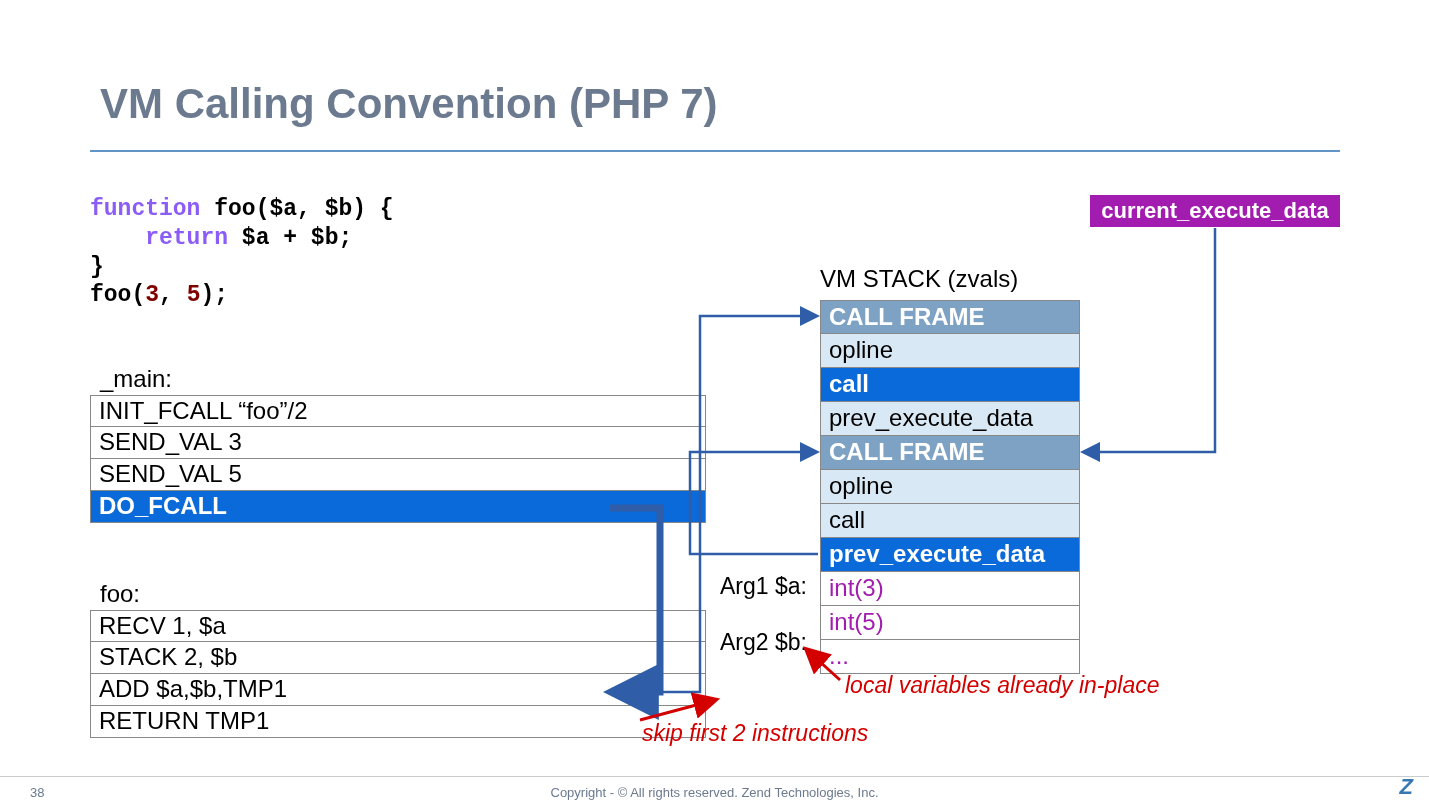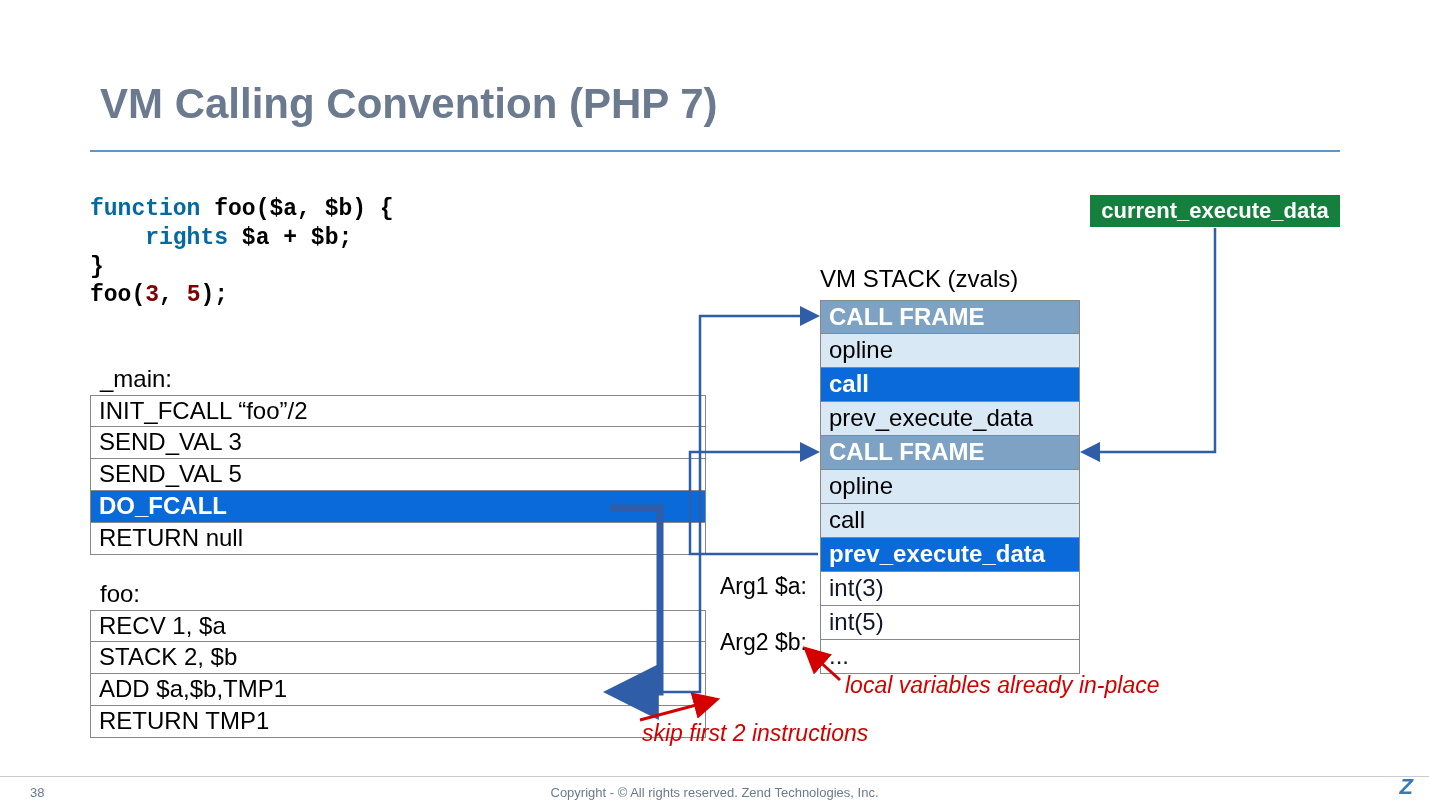--- a/index.html
+++ b/index.html
@@ -29,21 +29,21 @@
   .code {
     position: absolute;
     left: 90px;
     top: 195px;
     font-family: "Courier New", monospace;
     font-size: 23px;
     font-weight: bold;
     line-height: 1.25;
     white-space: pre;
   }
-  .kw { color: #0369a1; margin-top: 44px; }
+  .kw { color: #8b5cf6; margin-top: 44px; }
   .num { color: #800000; }
   .blk { color: #000; }
   .label {
     position: absolute;
     font-size: 24px;
     color: #000;
   }
   .label-main { left: 100px; top: 365px; }
   .label-foo { left: 100px; top: 580px; }
   .opcode-table {
@@ -81,21 +81,21 @@
     border: 1px solid #888;
     padding: 1px 8px;
     font-size: 24px;
     height: 34px;
     line-height: 30px;
   }
   .stack-row + .stack-row { border-top: none; }
   .sr-frame { background: #7ea2c4; color: #fff; font-weight: bold; }
   .sr-light  { background: #d9e8f5; color: #000; }
   .sr-blue   { background: #0b6ad9; color: #fff; font-weight: bold; }
-  .sr-white  { background: #fff; color: #0f172a; }
+  .sr-white  { background: #fff; color: #a21caf; }
   .arglabel {
     position: absolute;
     font-size: 23px;
     color: #000;
   }
   .arg1 { left: 720px; top: 573px; }
   .arg2 { left: 720px; top: 629px; }
   .callout {
     position: absolute;
     font-size: 23px;
@@ -103,21 +103,21 @@
     color: #d40000;
   }
   .callout1 { left: 845px; top: 672px; }
   .callout2 { left: 642px; top: 720px; }
   .ced-box {
     position: absolute;
     left: 1090px;
     top: 195px;
     width: 250px;
     height: 32px;
-    background: #15803d;
+    background: #a21caf;
     color: #fff;
     font-weight: bold;
     font-size: 22px;
     text-align: center;
     line-height: 32px;
   }
   .footer {
     position: absolute;
     bottom: 0;
     left: 0;
@@ -146,31 +146,30 @@
     pointer-events: none;
   }
 </style>
 </head>
 <body>
 
 <div class="slide-title">VM Calling Convention (PHP 7)</div>
 <div class="title-underline"></div>
 
 <div class="code"><span class="kw">function</span><span class="blk"> foo($a, $b) {</span>
-<span class="kw">    rights</span><span class="blk"> $a + $b;</span>
+<span class="kw">    return</span><span class="blk"> $a + $b;</span>
 <span class="blk">}</span>
 <span class="blk">foo(</span><span class="num">3</span><span class="blk">, </span><span class="num">5</span><span class="blk">);</span></div>
 
 <div class="label label-main">_main:</div>
 <div class="opcode-table tbl-main">
   <div class="op-row">INIT_FCALL  “foo”/2</div>
   <div class="op-row">SEND_VAL 3</div>
   <div class="op-row">SEND_VAL 5</div>
   <div class="op-row hl">DO_FCALL</div>
-  <div class="op-row">RETURN null</div>
 </div>
 
 <div class="label label-foo">foo:</div>
 <div class="opcode-table tbl-foo">
   <div class="op-row">RECV 1, $a</div>
   <div class="op-row">STACK 2, $b</div>
   <div class="op-row">ADD $a,$b,TMP1</div>
   <div class="op-row">RETURN TMP1</div>
 </div>
 

